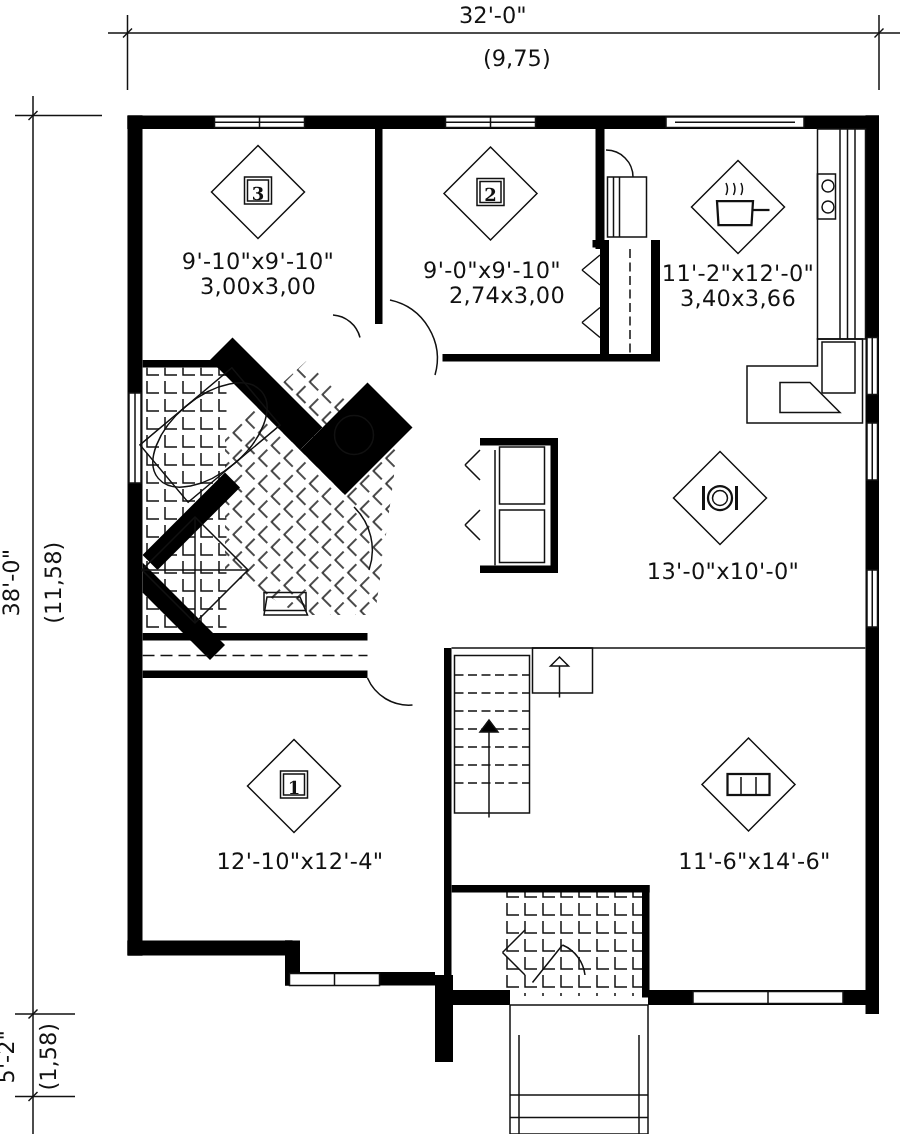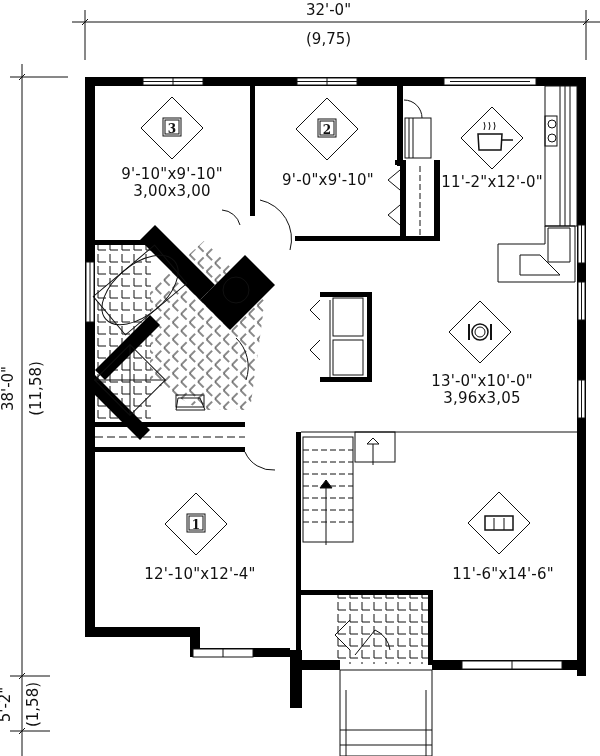--- a/index.html
+++ b/index.html
@@ -194,38 +194,39 @@
   </g>
   <g fill="none" stroke="#111" stroke-width="1">
     <polygon points="499,492 530,523 499,554 468,523"></polygon>
     <rect x="485" y="516" width="28" height="14" stroke-width="1.5"></rect>
     <line x1="494" y1="518" x2="494" y2="530"></line>
       <line x1="504" y1="518" x2="504" y2="530"></line>
   </g>
 </svg>
 
 <div class="dim" style="left:306px; top:2px;">32'-0"</div>
-<div class="dim" style="left:306px; top:31px;">(9,75)</div>
+<div class="dim" style="left:322px; top:31px;">(9,75)</div>
 <div class="vdim" style="left:-22px; top:380px; width:60px; text-align:center;">38'-0"</div>
 <div class="vdim" style="left:6px; top:380px; width:60px; text-align:center;">(11,58)</div>
 <div class="vdim" style="left:-20px; top:696px; width:50px; text-align:center;">5'-2"</div>
 <div class="vdim" style="left:8px; top:696px; width:50px; text-align:center;">(1,58)</div>
 
 <div class="lbl" style="left:102px; top:166px; width:140px;">
   <div>9'-10"x9'-10"</div>
   <div>3,00x3,00</div>
 </div>
 <div class="lbl" style="left:258px; top:172px; width:140px;">
   <div>9'-0"x9'-10"</div>
+  <div style="padding-left:20px;">2,74x3,00</div>
 </div>
 <div class="lbl" style="left:432px; top:174px; width:120px;">
   <div>11'-2"x12'-0"</div>
+  <div>3,40x3,66</div>
 </div>
 <div class="lbl" style="left:412px; top:373px; width:140px;">
   <div>13'-0"x10'-0"</div>
-  <div>3,96x3,05</div>
 </div>
 <div class="lbl" style="left:120px; top:566px; width:160px;">
   <div>12'-10"x12'-4"</div>
 </div>
 <div class="lbl" style="left:428px; top:566px; width:150px;">
   <div>11'-6"x14'-6"</div>
 </div>
 
 </body></html>

